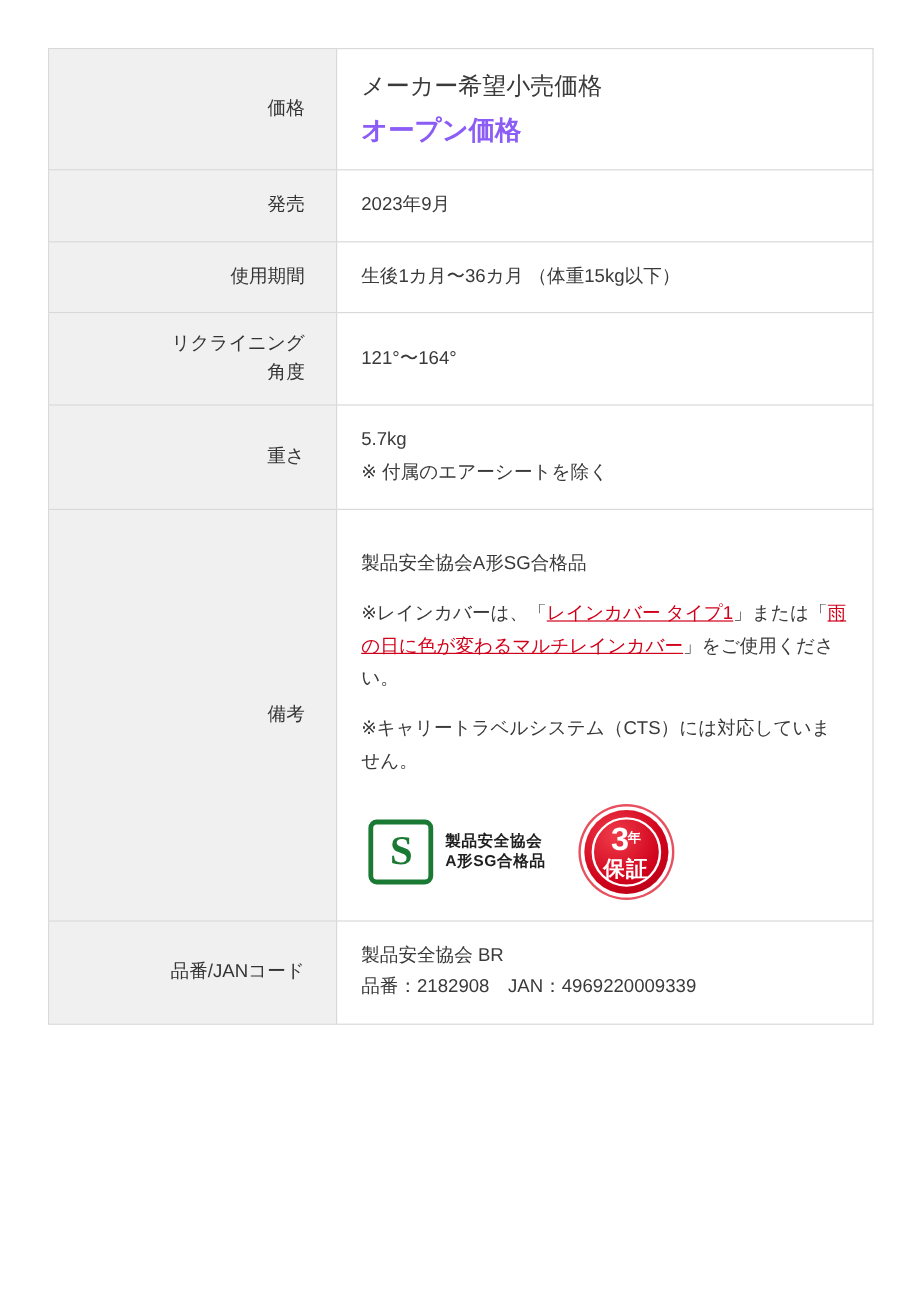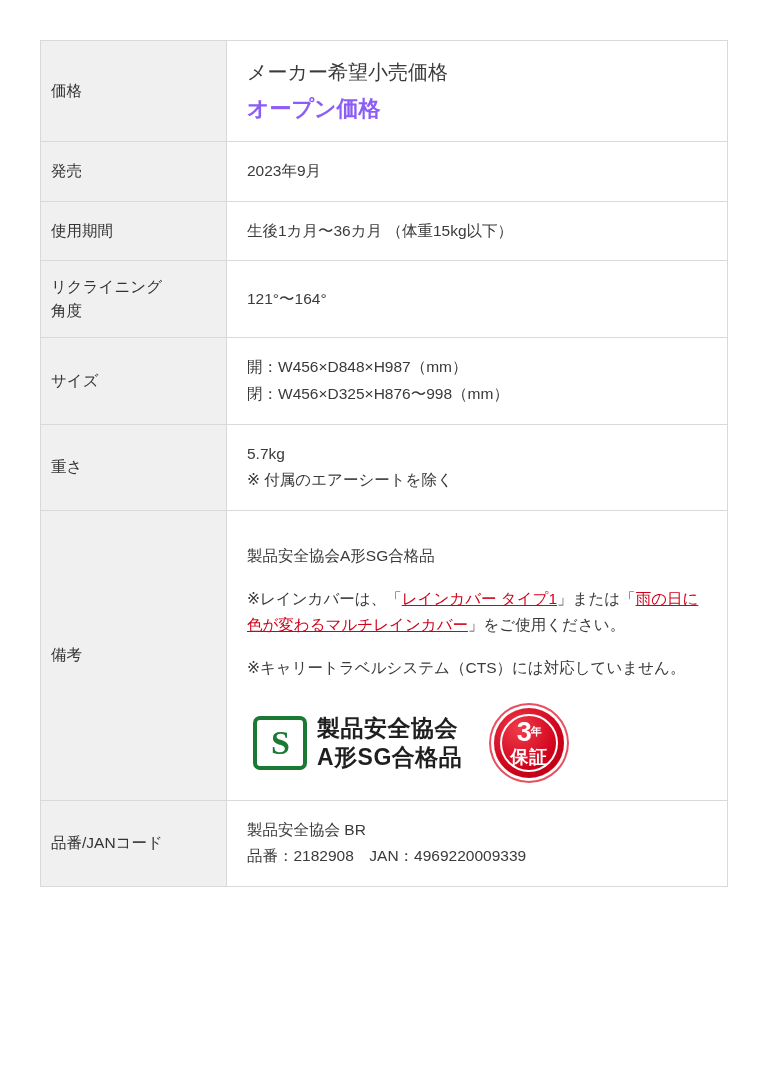--- a/index.html
+++ b/index.html
@@ -28,28 +28,28 @@
     border: 1px solid #d9d9d9;
     background: #ffffff;
   }
   table.spec th,
   table.spec td {
     border: 1px solid #d9d9d9;
     vertical-align: middle;
     box-sizing: border-box;
   }
   table.spec th {
-    width: 186px;
+    width: 240px;
     background: #f0f0f0;
     color: #333333;
     font-weight: normal;
     font-size: 15.5px;
-    text-align: left;
+    text-align: right;
     line-height: 1.55;
-    padding: 14px 10px;
+    padding: 14px 26px;
   }
   table.spec td {
     background: #ffffff;
     font-size: 15.5px;
     line-height: 1.72;
     padding: 16px 20px;
     color: #3a3a3a;
   }
   .price-small {
     font-size: 20px;
@@ -100,21 +100,21 @@
   }
   .sg-mark span {
     font-family: "Liberation Serif", "DejaVu Serif", serif;
     font-size: 34px;
     font-weight: bold;
     color: #1a7a33;
     line-height: 1;
     letter-spacing: -1px;
   }
   .sg-text {
-    font-size: 23px;
+    font-size: 13px;
     font-weight: bold;
     color: #1f1f1f;
     line-height: 1.25;
     letter-spacing: 0.5px;
   }
   .warranty {
     width: 86px;
     height: 70px;
     position: relative;
     display: flex;
@@ -199,27 +199,20 @@
       <tr>
         <th>
           <span class="row-cell-line">リクライニング</span>
           <span class="row-cell-line">角度</span>
         </th>
         <td>
           <span class="row-cell-line">121°〜164°</span>
         </td>
       </tr>
 
-      <tr>
-        <th>サイズ</th>
-        <td>
-          <span class="row-cell-line">開：W456×D848×H987（mm）</span>
-          <span class="row-cell-line">閉：W456×D325×H876〜998（mm）</span>
-        </td>
-      </tr>
 
       <tr>
         <th>重さ</th>
         <td>
           <span class="row-cell-line">5.7kg</span>
           <span class="row-cell-line">※ 付属のエアーシートを除く</span>
         </td>
       </tr>
 
       <tr>

